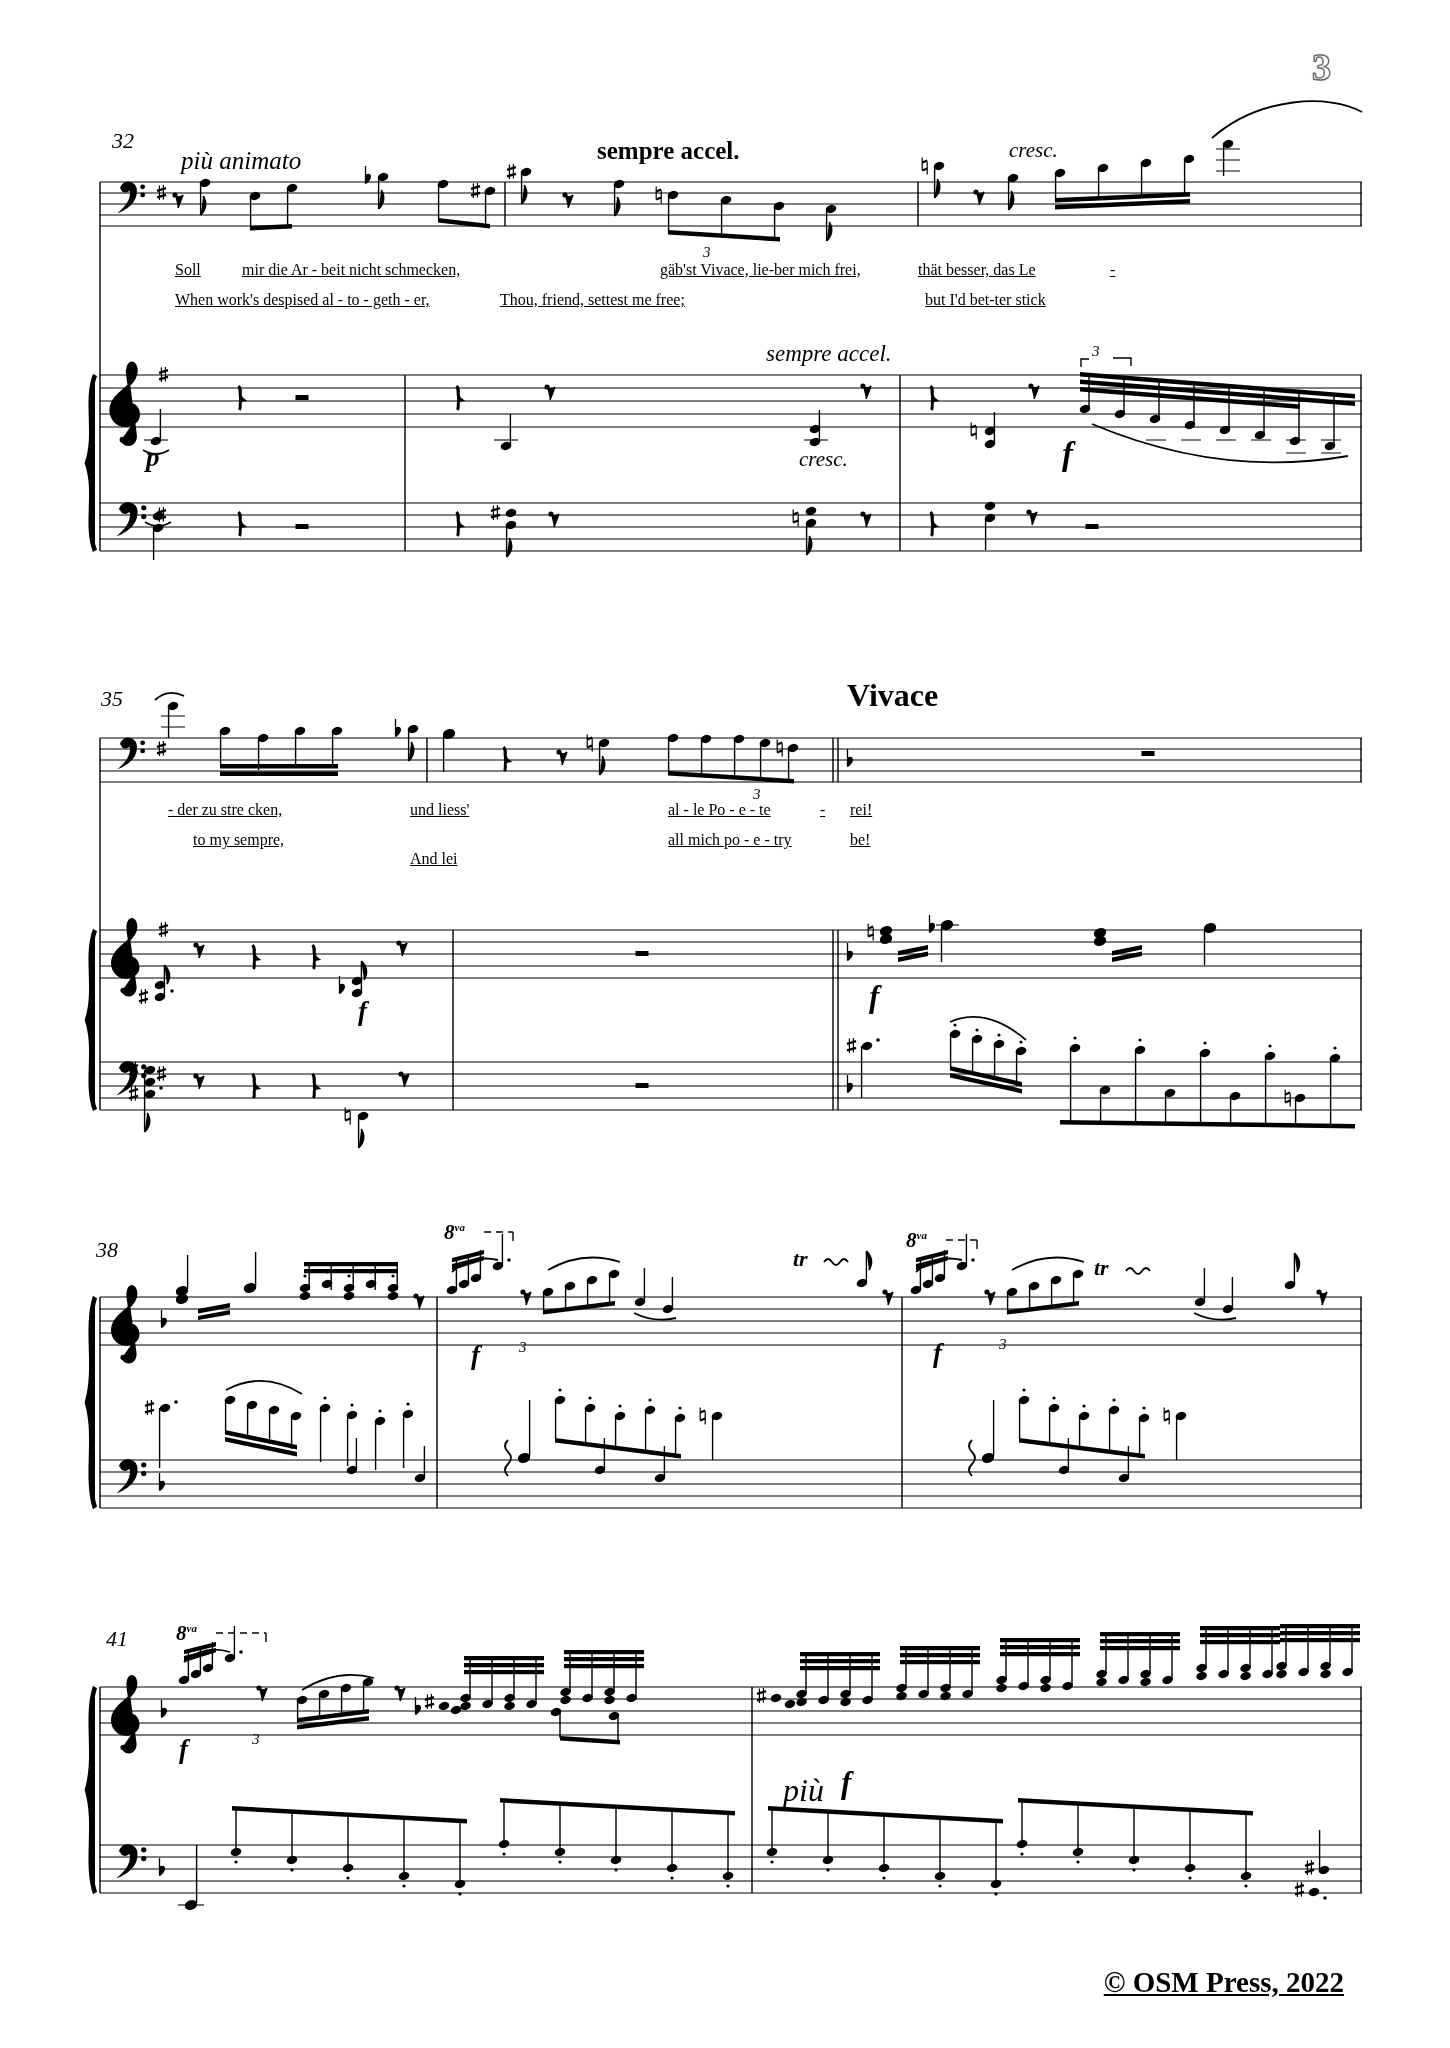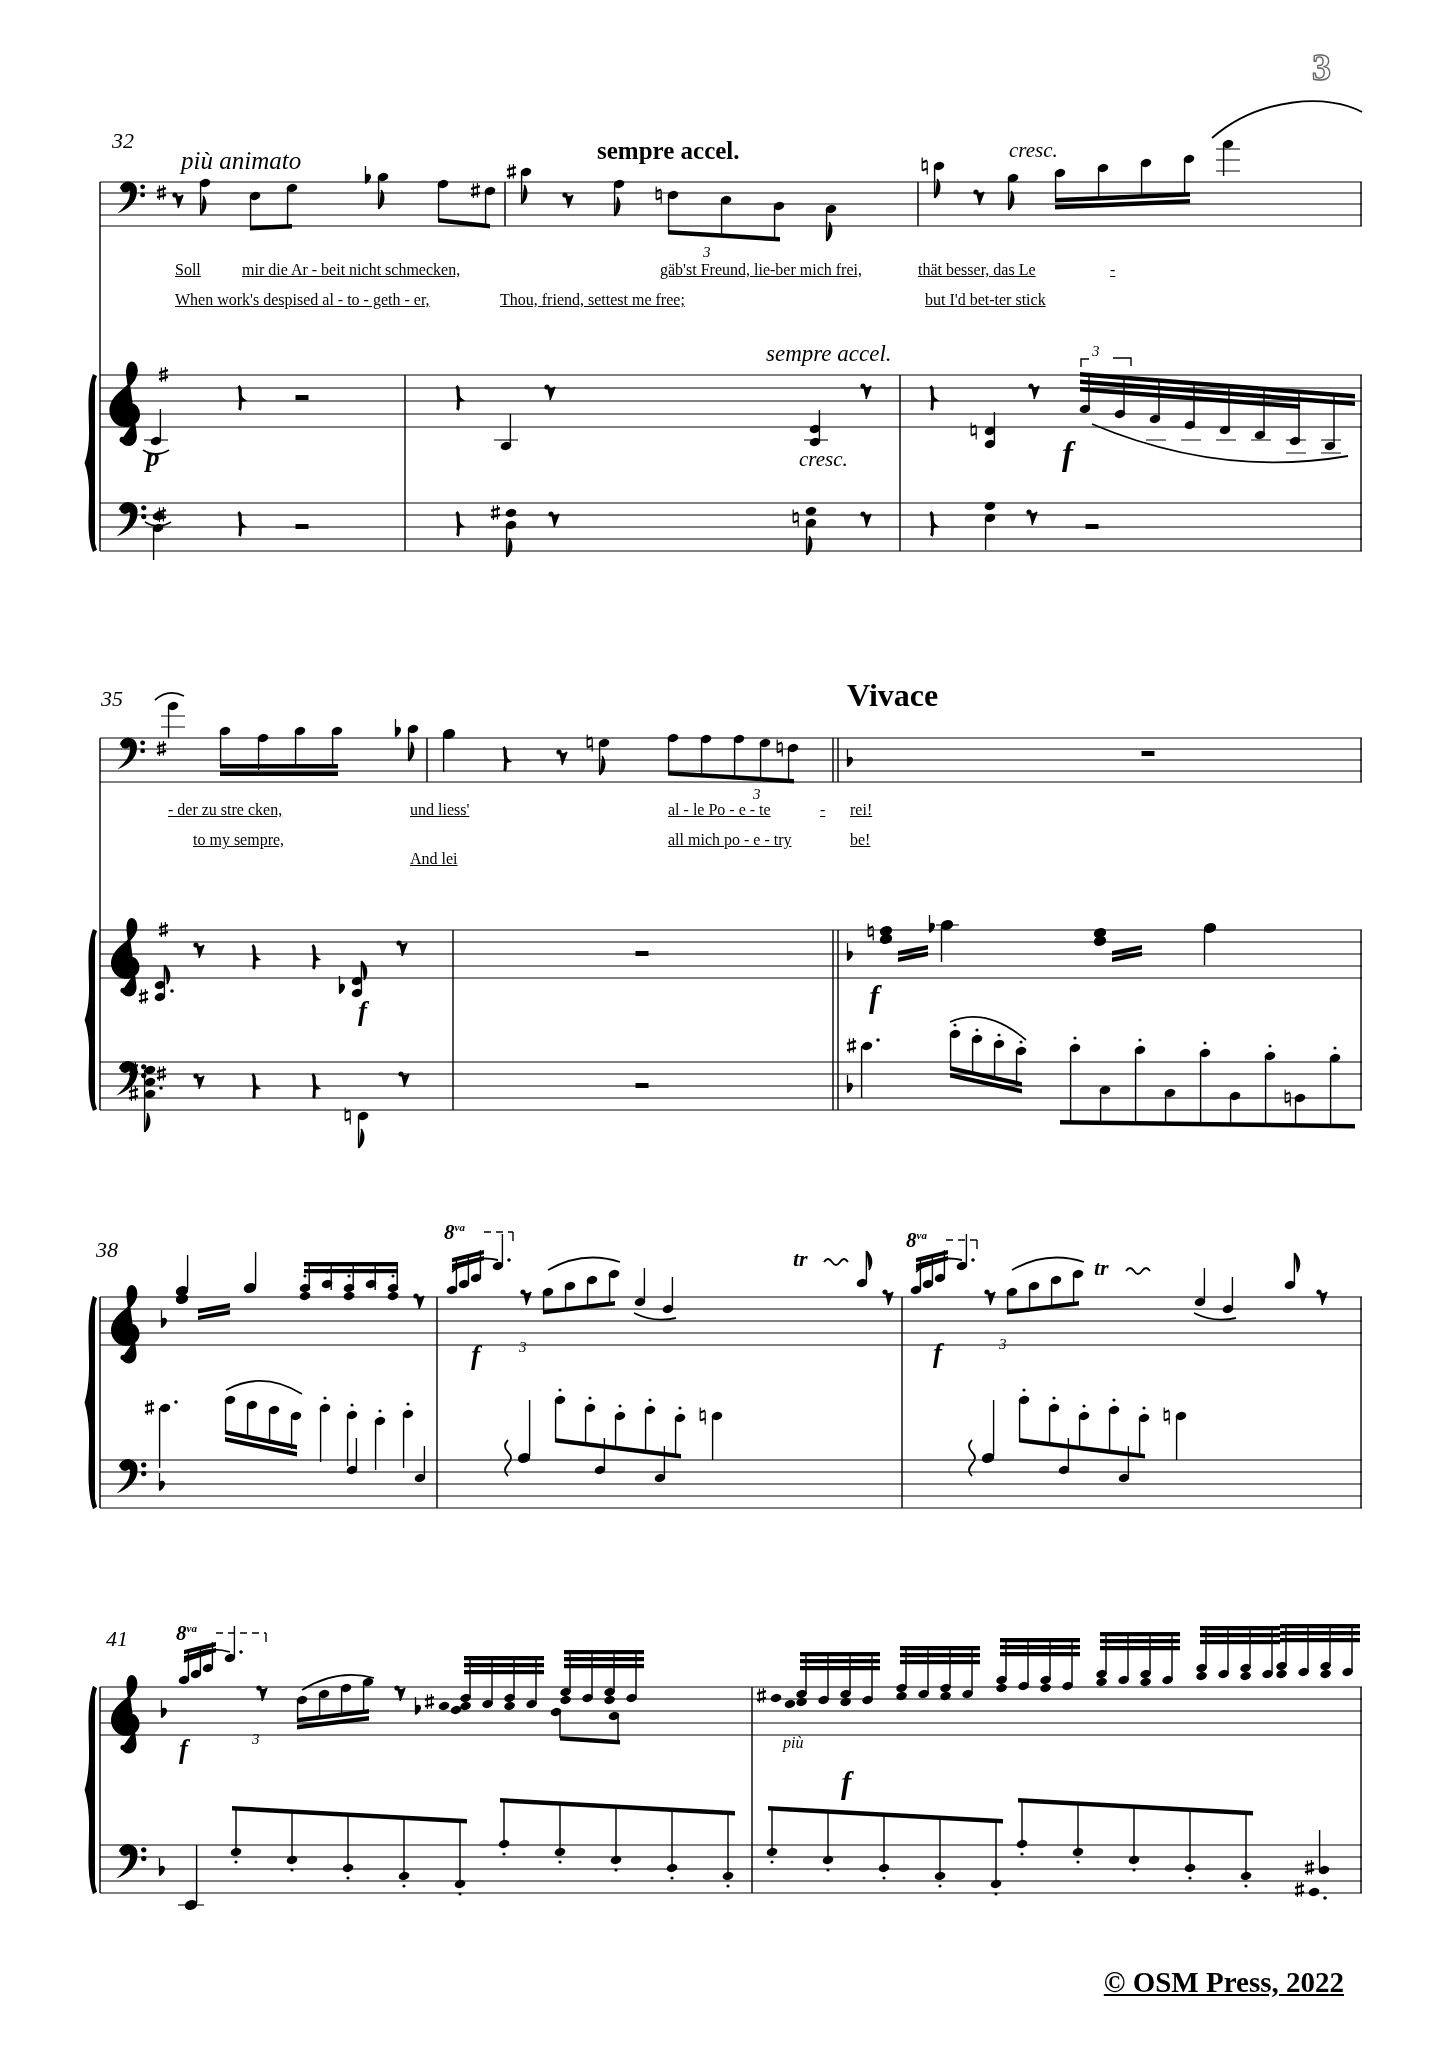--- a/index.html
+++ b/index.html
@@ -617,21 +617,21 @@
   <div class="t pagenum" style="left:1312px;top:48px;">3</div>
 
   <div class="t mnum" style="left:112px;top:130px;">32</div>
   <div class="t expr" style="left:181px;top:148px;font-size:25px;">più animato</div>
   <div class="t bd" style="left:597px;top:138px;font-size:25px;">sempre accel.</div>
   <div class="t it" style="left:1009px;top:140px;font-size:21px;">cresc.</div>
   <div class="t trip" style="left:703px;top:245px;">3</div>
 
   <div class="t lyr" style="left:175px;top:262px;">Soll</div>
   <div class="t lyr" style="left:242px;top:262px;">mir die Ar - beit nicht schmecken,</div>
-  <div class="t lyr" style="left:660px;top:262px;">gäb'st Freund, lie-ber mich frei,</div>
+  <div class="t lyr" style="left:660px;top:262px;">gäb'st Vivace, lie-ber mich frei,</div>
   <div class="t lyr" style="left:918px;top:262px;">thät besser, das Le</div>
   <div class="t lyr" style="left:1110px;top:262px;">-</div>
   <div class="t lyr" style="left:175px;top:292px;">When work's despised al - to - geth - er,</div>
   <div class="t lyr" style="left:500px;top:292px;">Thou, friend, settest me free;</div>
   <div class="t lyr" style="left:925px;top:292px;">but I'd bet-ter stick</div>
 
   <div class="t expr" style="left:766px;top:342px;">sempre accel.</div>
   <div class="t dyn small" style="left:146px;top:444px;">p</div>
   <div class="t it" style="left:799px;top:449px;font-size:21px;">cresc.</div>
   <div class="t dyn" style="left:1062px;top:438px;font-size:33px;">f</div>
@@ -661,18 +661,18 @@
   <div class="t trl" style="left:793px;top:1248px;">tr</div>
   <div class="t ott" style="left:906px;top:1230px;"><span>8</span><sup>va</sup></div>
   <div class="t dyn small" style="left:933px;top:1340px;">f</div>
   <div class="t trip" style="left:999px;top:1337px;">3</div>
   <div class="t trl" style="left:1094px;top:1257px;">tr</div>
 
   <div class="t mnum" style="left:106px;top:1628px;">41</div>
   <div class="t ott" style="left:176px;top:1623px;"><span>8</span><sup>va</sup></div>
   <div class="t dyn small" style="left:179px;top:1736px;">f</div>
   <div class="t trip" style="left:252px;top:1732px;">3</div>
-  <div class="t it" style="left:783px;top:1735px;font-size:16px;">più</div>
+  <div class="t it" style="left:783px;top:1774px;font-size:32px;">più</div>
   <div class="t dyn" style="left:841px;top:1767px;">f</div>
 
   <div class="t copyright" style="left:1014px;top:1968px;text-decoration:underline;">© OSM Press, 2022</div>
 
 </div>
 
 </body></html>

